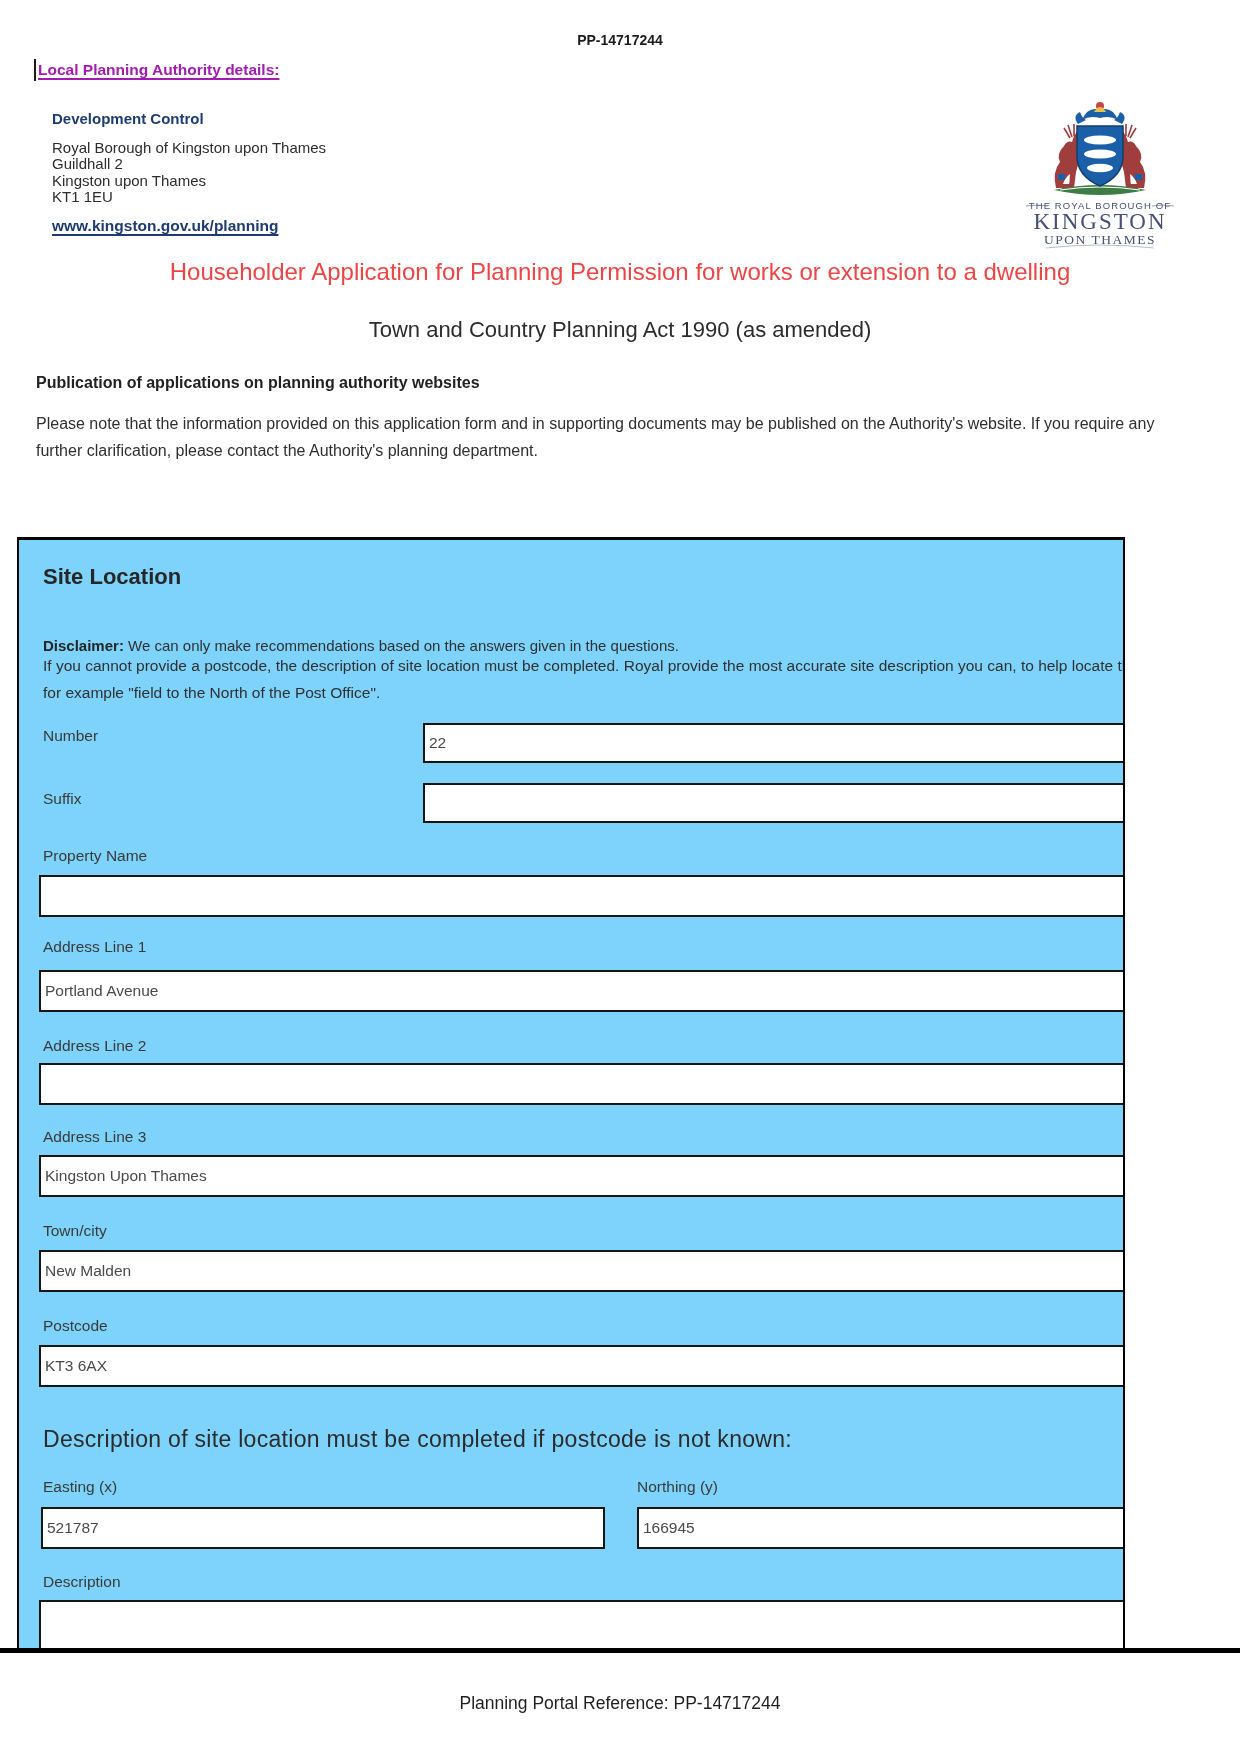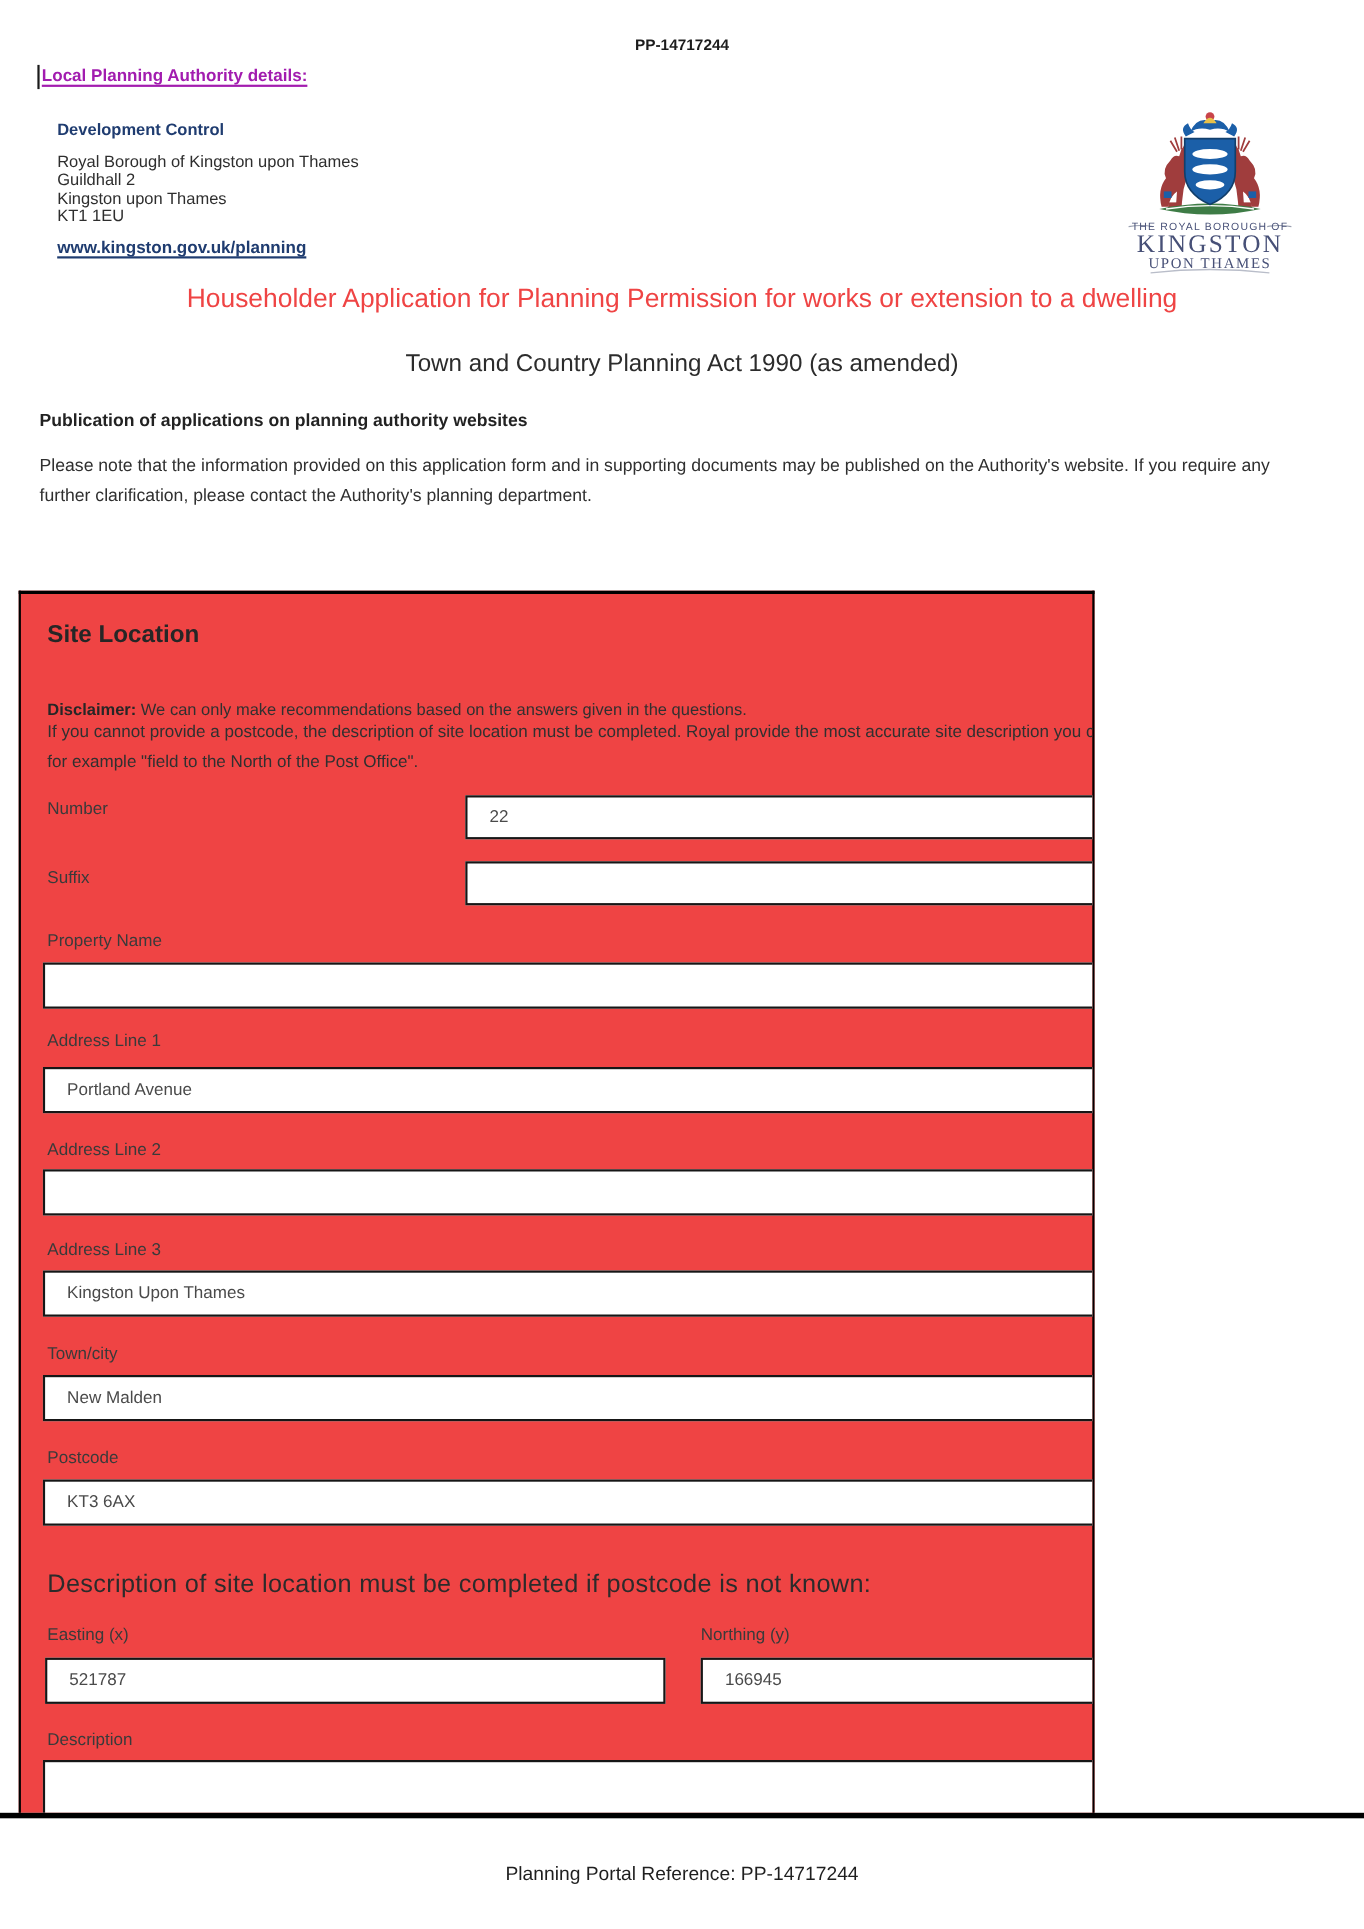--- a/index.html
+++ b/index.html
@@ -20,31 +20,31 @@
     text-decoration:underline;text-decoration-thickness:2px;text-underline-offset:3px;cursor:pointer;}
 
   .logo{left:1022px;top:98px;width:156px;height:152px;}
 
   .title-main{top:258px;font-size:24px;color:#ef4444;}
   .title-sub{top:317px;font-size:22px;color:#2c2c2c;}
   .pub-heading{left:36px;top:374px;font-size:16px;font-weight:bold;color:#222;}
   .pub-body{left:36px;top:410px;width:1165px;font-size:16px;line-height:27px;color:#2f2f2f;}
 
   .site-box{
-    left:17px;top:537px;width:978px;height:1111px;box-sizing:border-box;
-    border:2px solid #000;border-top-width:3px;border-bottom:none;overflow:hidden;background:#ef4444;
+    left:17px;top:537px;width:1108px;height:1111px;box-sizing:border-box;
+    border:2px solid #000;border-top-width:3px;border-bottom:none;overflow:hidden;background:#7dd3fc;
   }
   .sl-heading{left:24px;top:24px;font-size:22px;font-weight:bold;color:#262626;}
   .sl-disclaimer{left:24px;top:57px;font-size:15px;color:#303030;margin-top:40px;}
   .sl-disclaimer b{color:#262626;}
   .sl-intro{left:24px;top:112px;width:1140px;font-size:15.5px;line-height:27px;color:#303030;}
   .f-label{font-size:15.5px;color:#3a3a3a;}
   .f-input, .f-textarea{
     box-sizing:border-box;border:2px solid #161616;background:#fff;color:#4a4a4a;
-    font-family:"Liberation Sans", sans-serif;font-size:15.5px;padding:0 20px;outline:none;border-radius:0;
+    font-family:"Liberation Sans", sans-serif;font-size:15.5px;padding:0 4px;outline:none;border-radius:0;
   }
   .f-textarea{resize:none;padding-top:10px;}
   .desc-heading{left:24px;top:886px;font-size:23px;color:#2b2b2b;letter-spacing:0.3px;}
 
   .page-rule{left:0;top:1648px;width:1240px;height:5px;background:#000;}
   .footer-text{top:1693px;font-size:17.5px;color:#1f1f1f;}
 </style>
 </head>
 <body>
 

